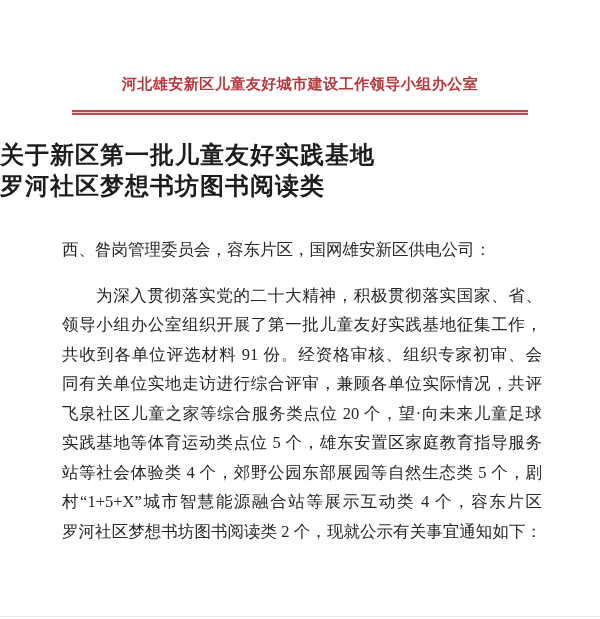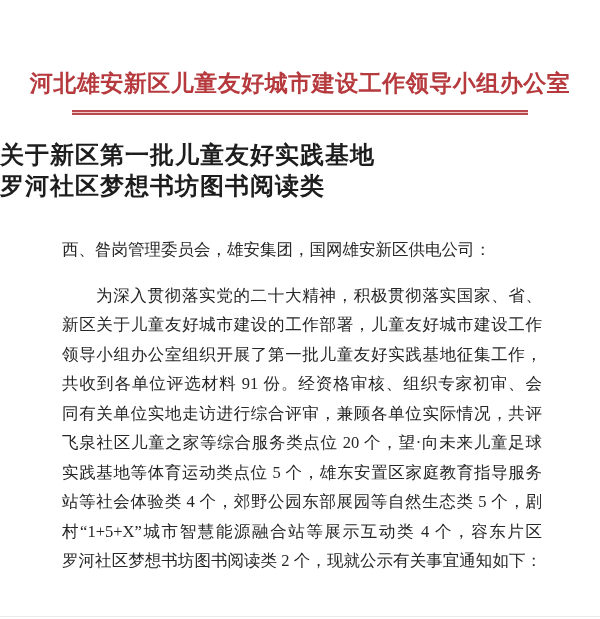--- a/index.html
+++ b/index.html
@@ -12,21 +12,21 @@
     width: 600px;
     height: 619px;
     margin: 0 auto;
     background: #ffffff;
     overflow: hidden;
     font-family: "Liberation Serif", "DejaVu Serif", serif;
   }
   .letterhead {
     margin-top: 70px;
     text-align: center;
-    font-size: 23px;
+    font-size: 15px;
     font-weight: bold;
     line-height: 28px;
     color: #b5393d;
     letter-spacing: 0.5px;
     white-space: nowrap;
   }
   .letterhead-rule {
     width: 456px;
     height: 5px;
     margin: 12px auto 0 auto;
@@ -80,23 +80,22 @@
   <div class="letterhead">河北雄安新区儿童友好城市建设工作领导小组办公室</div>
 
   <div class="letterhead-rule"></div>
 
   <div class="doc-title">
     <div>关于新区第一批儿童友好实践基地</div>
     <div>罗河社区梦想书坊图书阅读类</div>
   </div>
 
   <div class="doc-body">
-    <div class="body-line para-end">西、昝岗管理委员会，雄安集团，国网雄安新区供电公司：</div>
+    <div class="body-line para-end">西、昝岗管理委员会，容东片区，国网雄安新区供电公司：</div>
     <div class="body-line indent">为深入贯彻落实党的二十大精神，积极贯彻落实国家、省、</div>
-    <div class="body-line">新区关于儿童友好城市建设的工作部署，儿童友好城市建设工作</div>
     <div class="body-line">领导小组办公室组织开展了第一批儿童友好实践基地征集工作，</div>
     <div class="body-line">共收到各单位评选材料 91 份。经资格审核、组织专家初审、会</div>
     <div class="body-line">同有关单位实地走访进行综合评审，兼顾各单位实际情况，共评</div>
     <div class="body-line">飞泉社区儿童之家等综合服务类点位 20 个，望·向未来儿童足球</div>
     <div class="body-line">实践基地等体育运动类点位 5 个，雄东安置区家庭教育指导服务</div>
     <div class="body-line">站等社会体验类 4 个，郊野公园东部展园等自然生态类 5 个，剧</div>
     <div class="body-line">村“1+5+X”城市智慧能源融合站等展示互动类 4 个，容东片区</div>
     <div class="body-line">罗河社区梦想书坊图书阅读类 2 个，现就公示有关事宜通知如下：</div>
   </div>
 

